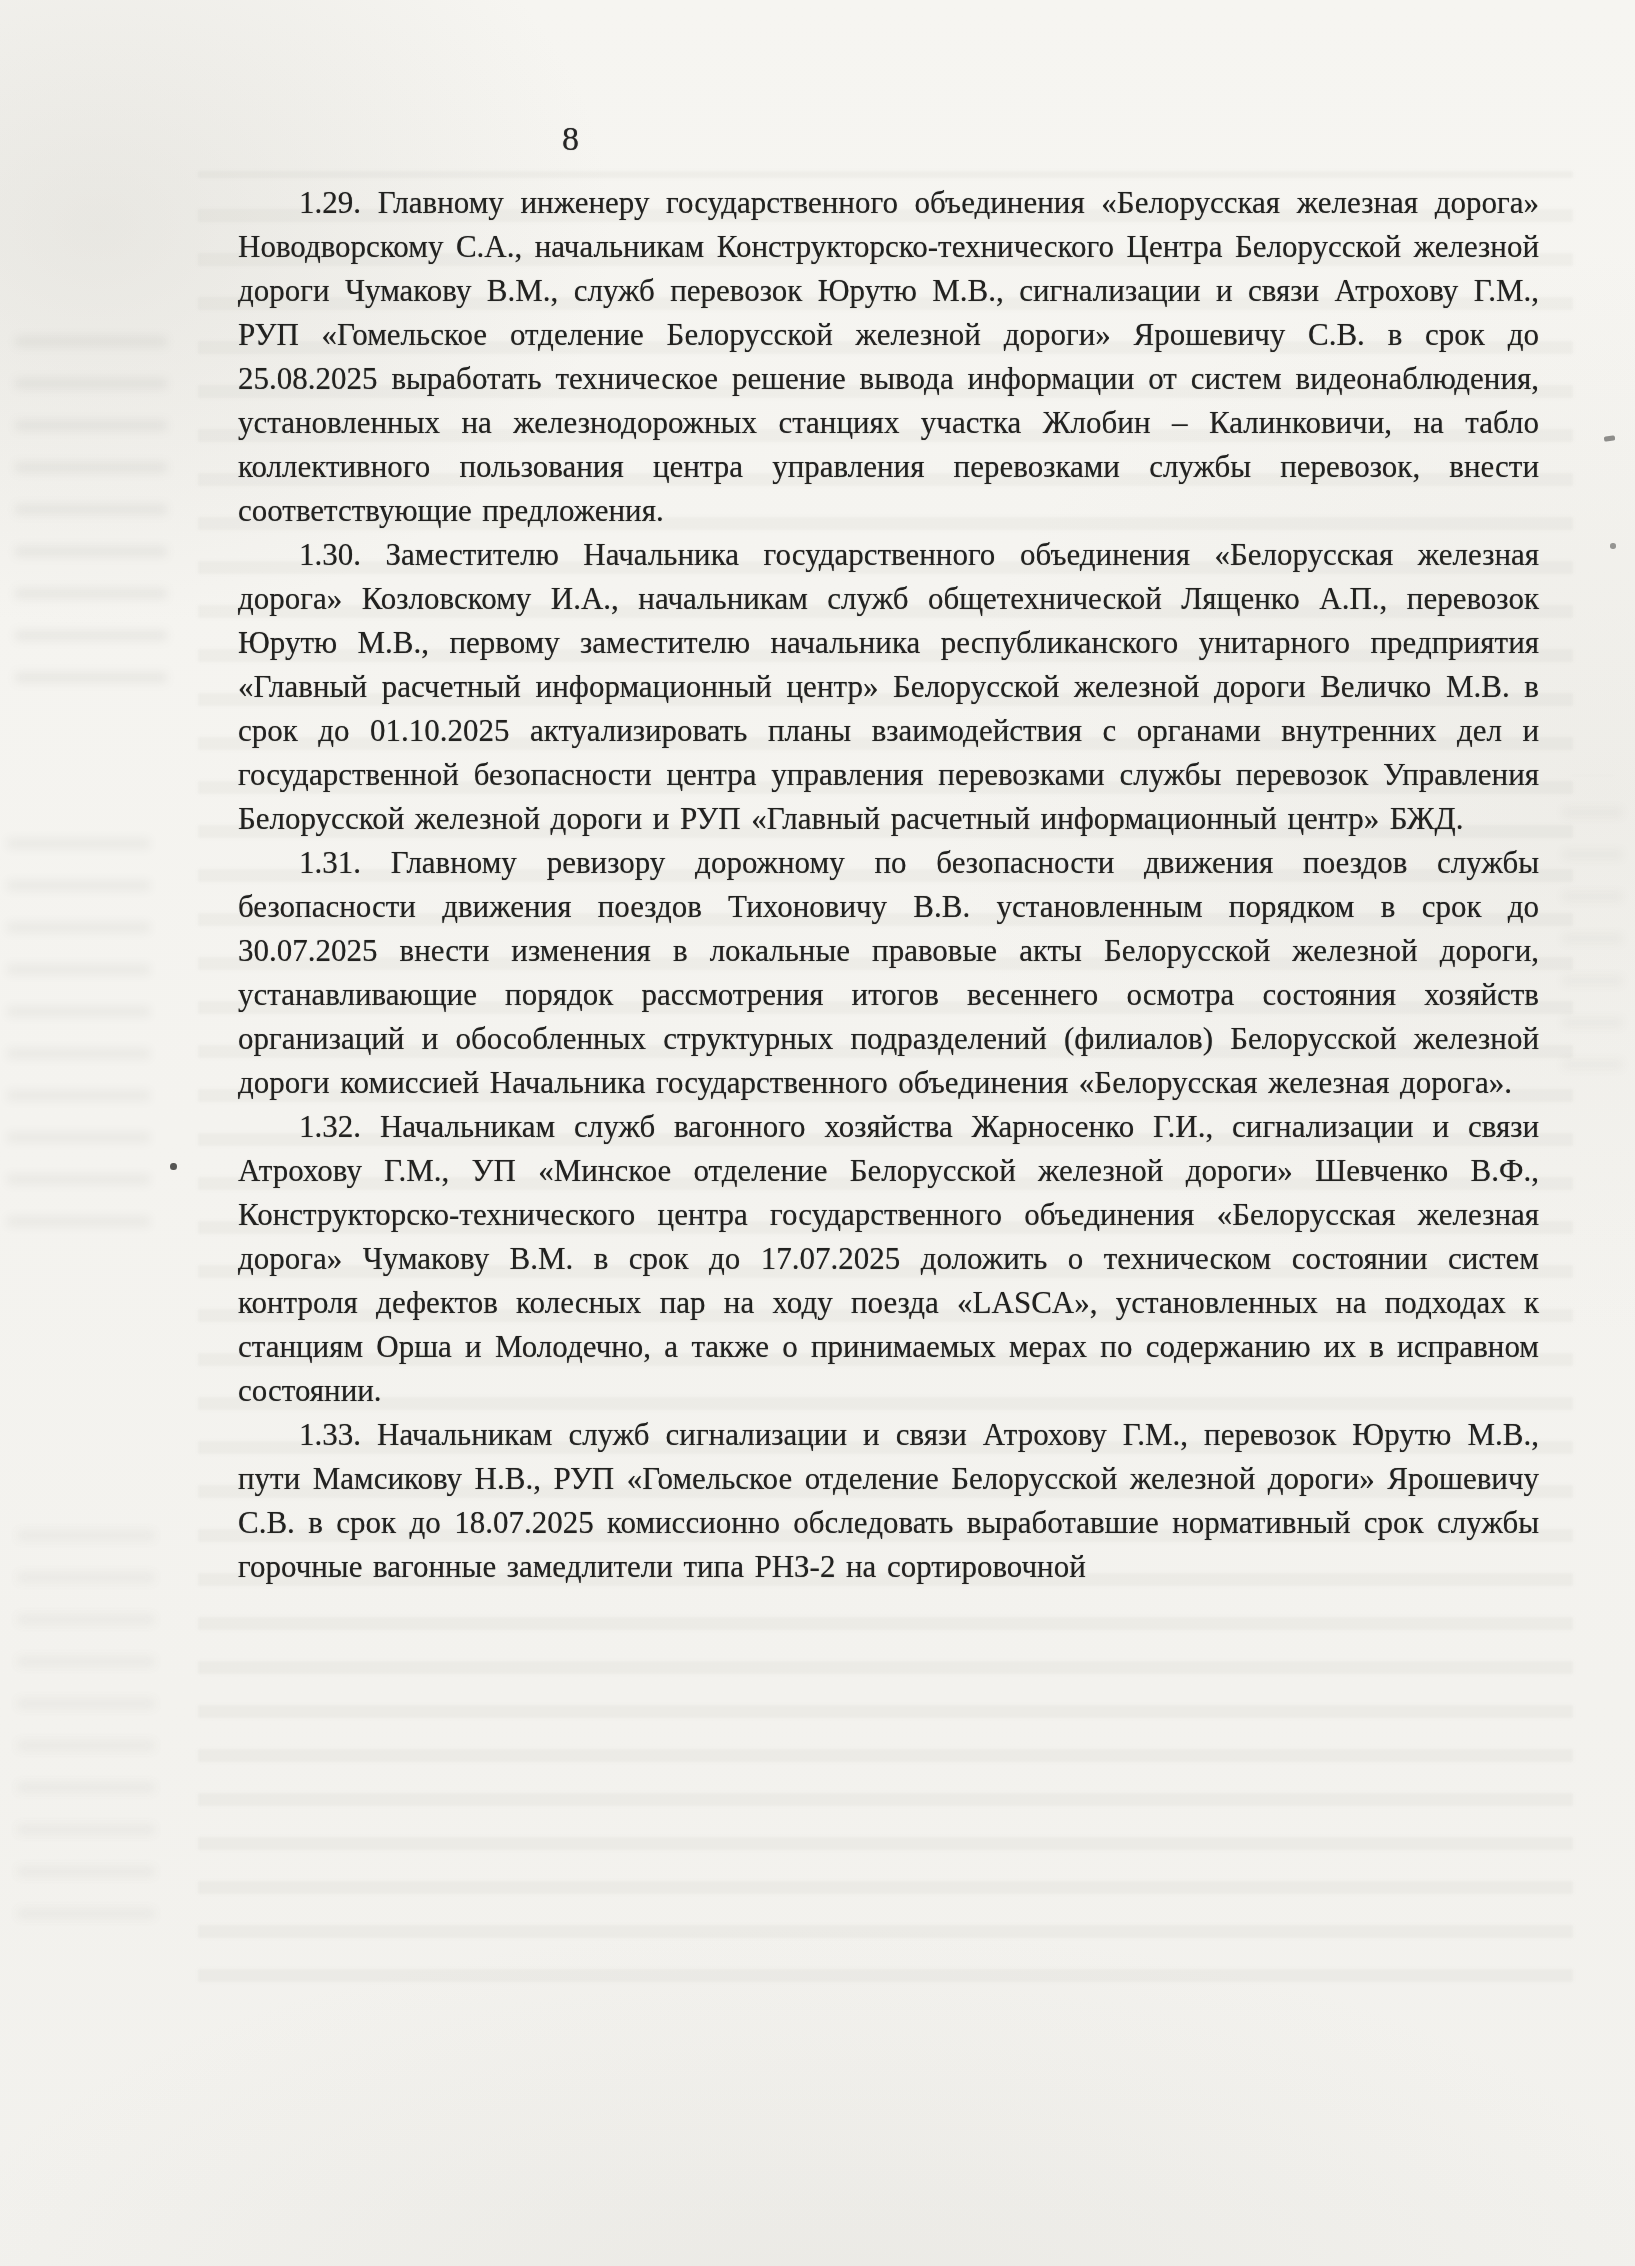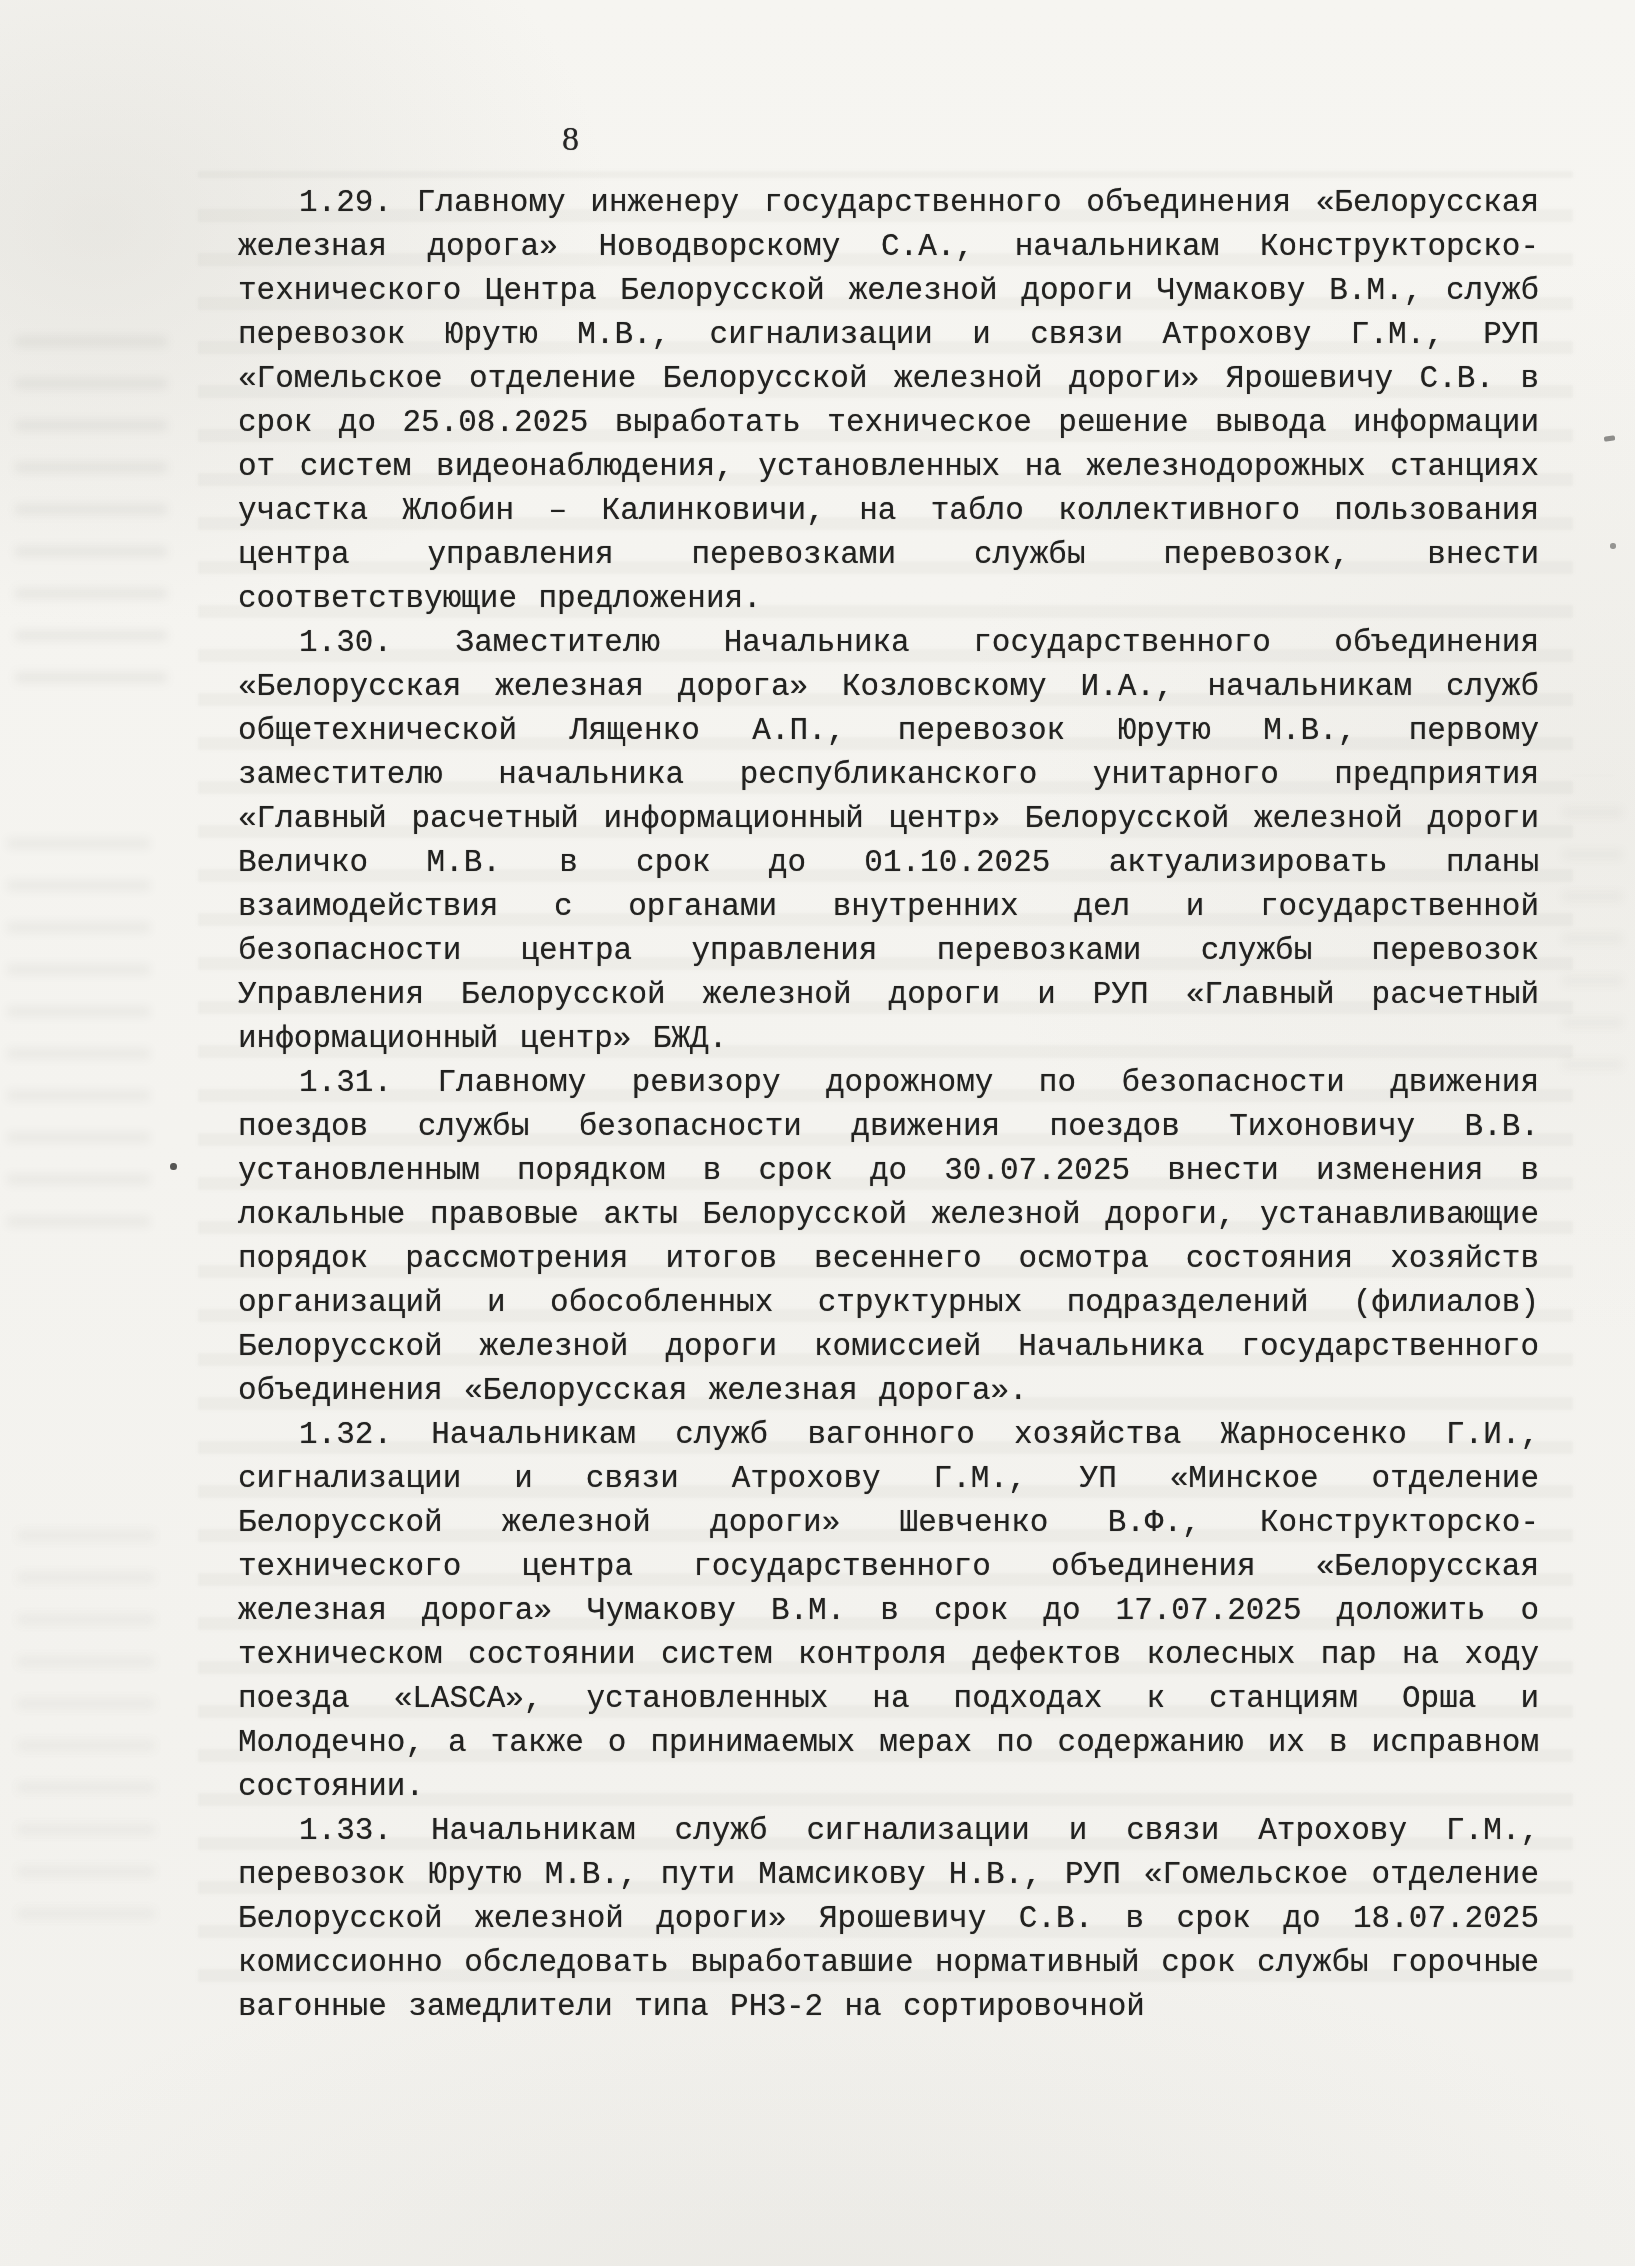--- a/index.html
+++ b/index.html
@@ -34,21 +34,20 @@
     left: 238px;
     top: 181px;
     width: 1301px;
     font-size: 31px;
     line-height: 44px;
     color: #222220;
     text-align: justify;
     text-shadow: 0 0 0.9px rgba(25,25,25,0.55);
     word-spacing: 2.8px;
     hyphens: none;
-    font-family: Liberation Mono, monospace;
   }
   .content p {
     margin: 0;
     text-indent: 61px;
   }
   
   .ghost-overlay {
     position: absolute;
     left: 198px;
     top: 171px;

